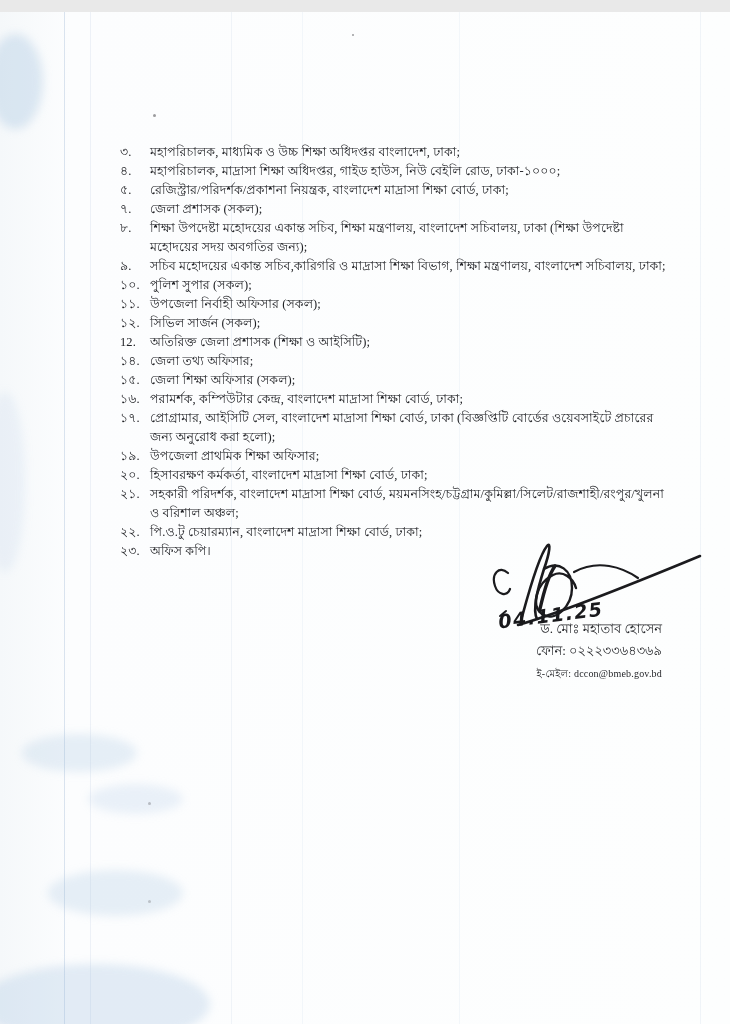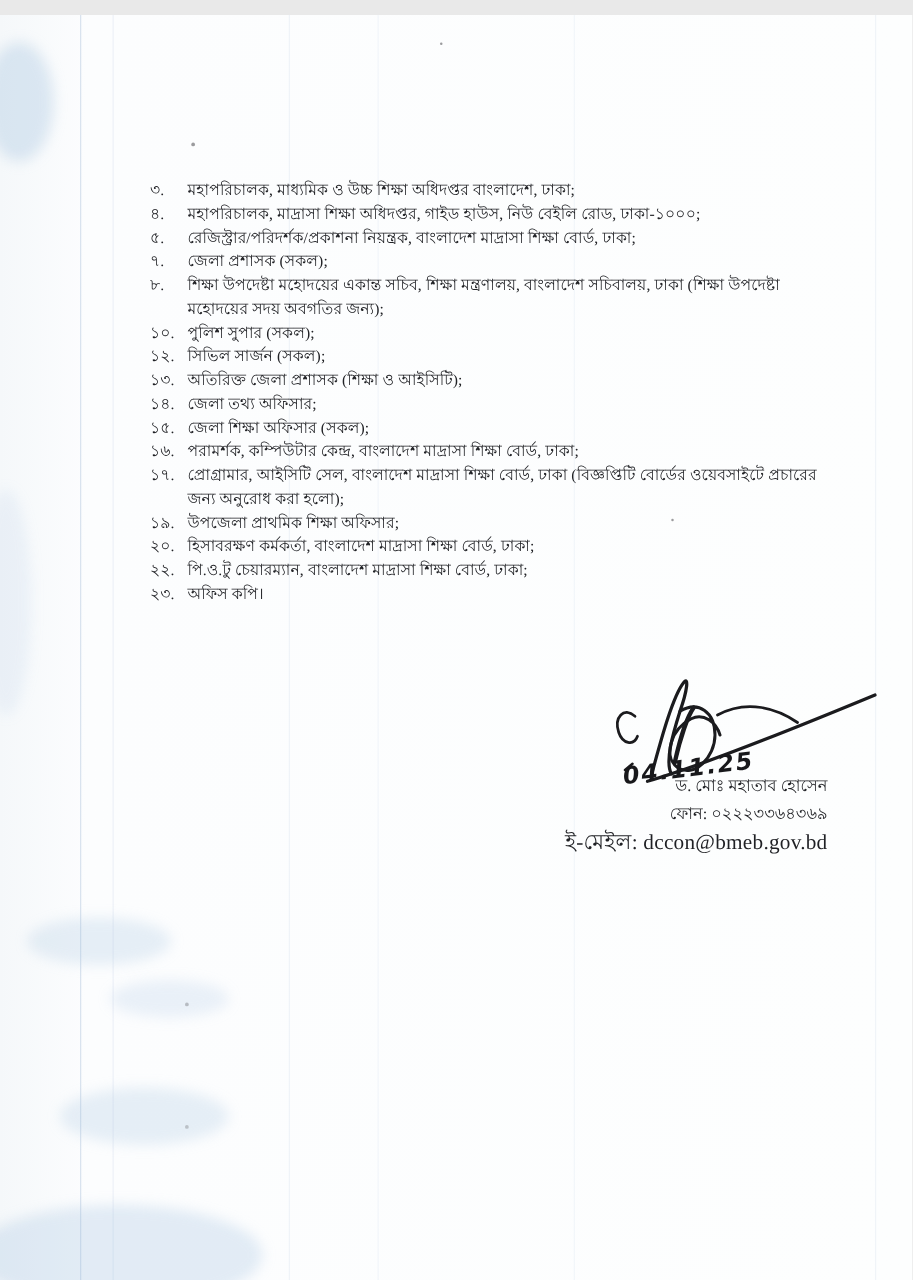--- a/index.html
+++ b/index.html
@@ -70,21 +70,21 @@
     font-size: 19px; letter-spacing: 1.5px;
     color: #18181b;
     transform: rotate(-7deg);
     white-space: nowrap;
   }
   .sig-info {
     position: absolute; left: 424px; top: 606px; width: 238px;
     text-align: right;
   }
   .sig-info .line { font-size: 13px; line-height: 22px; color: #1f2024; }
-  .sig-info .email-line { font-size: 17px; line-height: 23px; letter-spacing: 0.2px; }
+  .sig-info .email-line { font-size: 10px; line-height: 23px; letter-spacing: 0.2px; }
 </style>
 </head>
 <body>
 
 <div class="page">
 
   <div>
     <div class="vline l1"></div>
     <div class="vline l2"></div>
     <div class="vline l3"></div>
@@ -104,29 +104,32 @@
     <div class="speck s4"></div>
     <div class="speck s5"></div>
   </div>
 
   <ol class="dist-list">
     <li><span class="num">৩.</span><span>মহাপরিচালক, মাধ্যমিক ও উচ্চ শিক্ষা অধিদপ্তর বাংলাদেশ, ঢাকা;</span></li>
     <li><span class="num">৪.</span><span>মহাপরিচালক, মাদ্রাসা শিক্ষা অধিদপ্তর, গাইড হাউস, নিউ বেইলি রোড, ঢাকা-১০০০;</span></li>
     <li><span class="num">৫.</span><span>রেজিস্ট্রার/পরিদর্শক/প্রকাশনা নিয়ন্ত্রক, বাংলাদেশ মাদ্রাসা শিক্ষা বোর্ড, ঢাকা;</span></li>
     <li><span class="num">৭.</span><span>জেলা প্রশাসক (সকল);</span></li>
     <li><span class="num">৮.</span><span>শিক্ষা উপদেষ্টা মহোদয়ের একান্ত সচিব, শিক্ষা মন্ত্রণালয়, বাংলাদেশ সচিবালয়, ঢাকা (শিক্ষা উপদেষ্টা মহোদয়ের সদয় অবগতির জন্য);</span></li>
+    <li><span class="num">৯.</span><span>সচিব মহোদয়ের একান্ত সচিব,কারিগরি ও মাদ্রাসা শিক্ষা বিভাগ, শিক্ষা মন্ত্রণালয়, বাংলাদেশ সচিবালয়, ঢাকা;</span></li>
     <li><span class="num">১০.</span><span>পুলিশ সুপার (সকল);</span></li>
+    <li><span class="num">১১.</span><span>উপজেলা নির্বাহী অফিসার (সকল);</span></li>
     <li><span class="num">১২.</span><span>সিভিল সার্জন (সকল);</span></li>
-    <li><span class="num">১৩.</span><span>অতিরিক্ত জেলা প্রশাসক (শিক্ষা ও আইসিটি);</span></li>
+    <li><span class="num">12.</span><span>অতিরিক্ত জেলা প্রশাসক (শিক্ষা ও আইসিটি);</span></li>
     <li><span class="num">১৪.</span><span>জেলা তথ্য অফিসার;</span></li>
     <li><span class="num">১৫.</span><span>জেলা শিক্ষা অফিসার (সকল);</span></li>
     <li><span class="num">১৬.</span><span>পরামর্শক, কম্পিউটার কেন্দ্র, বাংলাদেশ মাদ্রাসা শিক্ষা বোর্ড, ঢাকা;</span></li>
     <li><span class="num">১৭.</span><span>প্রোগ্রামার, আইসিটি সেল, বাংলাদেশ মাদ্রাসা শিক্ষা বোর্ড, ঢাকা (বিজ্ঞপ্তিটি বোর্ডের ওয়েবসাইটে প্রচারের জন্য অনুরোধ করা হলো);</span></li>
     <li><span class="num">১৯.</span><span>উপজেলা প্রাথমিক শিক্ষা অফিসার;</span></li>
     <li><span class="num">২০.</span><span>হিসাবরক্ষণ কর্মকর্তা, বাংলাদেশ মাদ্রাসা শিক্ষা বোর্ড, ঢাকা;</span></li>
+    <li><span class="num">২১.</span><span>সহকারী পরিদর্শক, বাংলাদেশ মাদ্রাসা শিক্ষা বোর্ড, ময়মনসিংহ/চট্টগ্রাম/কুমিল্লা/সিলেট/রাজশাহী/রংপুর/খুলনা ও বরিশাল অঞ্চল;</span></li>
     <li><span class="num">২২.</span><span>পি.ও.টু চেয়ারম্যান, বাংলাদেশ মাদ্রাসা শিক্ষা বোর্ড, ঢাকা;</span></li>
     <li><span class="num">২৩.</span><span>অফিস কপি।</span></li>
   </ol>
 
   <svg class="sig-svg" width="232" height="104" viewBox="0 0 232 104" fill="none">
     <g stroke="#1b1b1e" fill="none" stroke-linecap="round">
 
       <path d="M 30,36 C 21,28 13,37 17,49 C 20,58 29,60 32,52" stroke-width="2.2"></path>
 
       <path d="M 44,80 C 50,58 60,20 69,9 C 73,4 72,15 66,32 C 60,51 54,72 59,82" stroke-width="2.6"></path>

